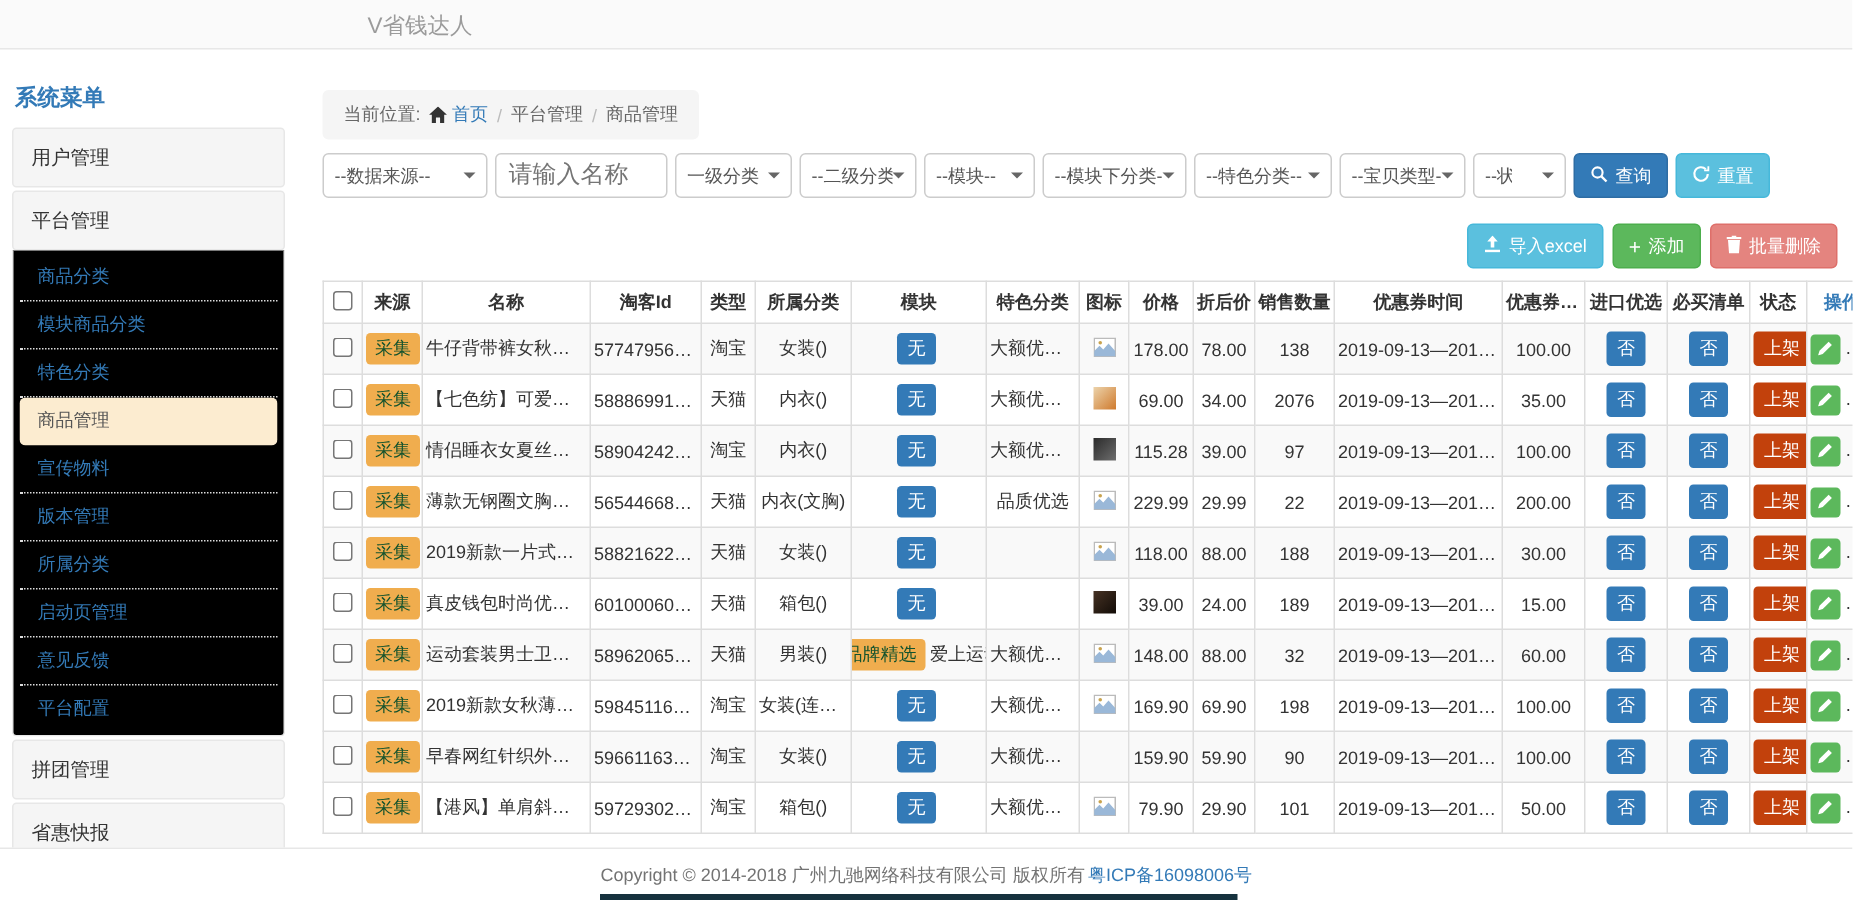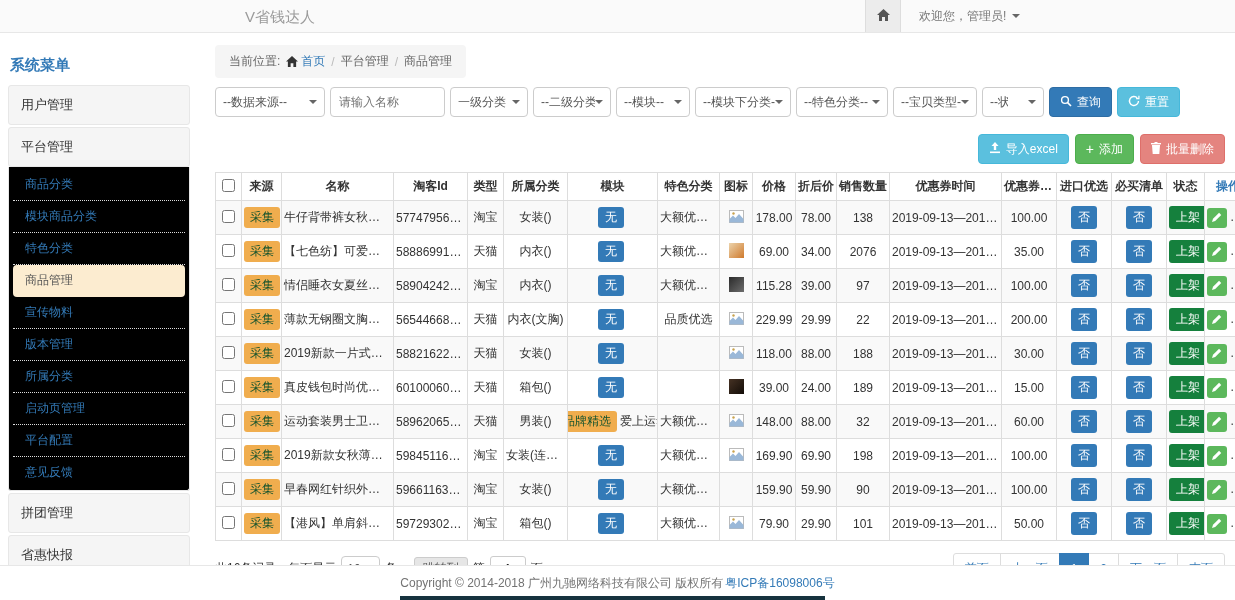--- a/index.html
+++ b/index.html
@@ -25,55 +25,55 @@
   .side-title { color:#337ab7; font-weight:bold; font-size:15px; padding:4px 2px 10px; }
   .group-item { background:#f5f5f5; border:1px solid #e7e7e7; border-radius:3px;
                 padding:10px 12px; margin-bottom:2px; font-size:13px; color:#333; cursor:pointer; }
   .submenu { background:#000000; border:1px solid #e7e7e7; border-top:none; border-radius:0 0 3px 3px;
              margin-bottom:2px; padding:2px 4px; }
   .sub-item { padding:7px 0 7px 12px; color:#337ab7; border-bottom:1px dotted #ddd;
               font-size:12px; cursor:pointer; }
   .sub-item:last-child { border-bottom:none; }
   .sub-item.active { background:#fcecd0; border-radius:4px; color:#555; border-bottom-color:transparent; }
   
-  main { position:absolute; left:215px; top:45px; width:1010px; }
+  main { position:absolute; left:215px; top:60px; width:1010px; }
   .breadcrumb { display:inline-flex; align-items:center; gap:6px; background:#f5f5f5;
                 border-radius:4px; padding:8px 14px; color:#666; }
   .breadcrumb .home-link { color:#337ab7; display:inline-flex; align-items:center; gap:3px; cursor:pointer; }
   .breadcrumb .home-glyph { color:#333; display:inline-flex; }
   .breadcrumb .sep { color:#bbb; }
   .filter-row { margin-top:9px; display:flex; gap:5px; align-items:center; flex-wrap:nowrap; }
   .slot { display:contents; }
   .sel { height:30px; border:1px solid #ccc; border-radius:4px; background:#fff;
          display:inline-flex; align-items:center; justify-content:space-between;
          padding:0 7px; cursor:pointer; color:#555; flex:none; }
   .sel-label { overflow:hidden; white-space:nowrap; }
   .name-input { height:30px; width:115px; border:1px solid #ccc; border-radius:4px;
-                padding:0 8px; color:#555; font-size:12px; flex:none; }
+                padding:0 8px; color:#555; font-size:16px; flex:none; }
   .btn { height:30px; border-radius:4px; border:1px solid transparent; color:#fff;
          display:inline-flex; align-items:center; gap:5px; padding:0 10px; cursor:pointer;
          font-size:12px; flex:none; font-family:inherit; }
   .btn-primary { background:#337ab7; border-color:#2e6da4; }
   .btn-info    { background:#5bc0de; border-color:#46b8da; }
   .btn-success { background:#5cb85c; border-color:#4cae4c; }
   .btn-danger-soft { background:#e4847f; border-color:#de6f6a; }
   .toolbar { margin-top:17px; display:flex; justify-content:flex-end; gap:6px; }
   
   table { width:100%; border-collapse:collapse; table-layout:fixed; margin-top:8px; }
   th, td { border:1px solid #ddd; text-align:center; padding:5px 2px; overflow:hidden;
            white-space:nowrap; text-overflow:ellipsis; font-size:12px; height:26px; }
   th { font-weight:bold; background:#fff; }
   th.op-col { color:#337ab7; }
   tbody tr:nth-child(odd) { background:#f9f9f9; }
   .badge-orange { background:#f0ad4e; color:#14532d; border-radius:3px; padding:2px 6px; display:inline-block; }
   .badge-blue   { background:#337ab7; color:#fff; border-radius:3px; padding:2px 7px; display:inline-block; }
   .mod-cell { display:flex; align-items:center; justify-content:center; gap:3px; }
   .btn-no { background:#337ab7; color:#fff; border-radius:3px; padding:3px 7px; border:none;
             cursor:pointer; font-size:12px; font-family:inherit; }
-  .btn-status { background:#15803d; color:#fff; border-radius:3px; padding:3px 7px; border:none;
+  .btn-status { background:#c2410c; color:#fff; border-radius:3px; padding:3px 7px; border:none;
                 cursor:pointer; font-size:12px; font-family:Liberation Sans, sans-serif; }
   .btn-icon { width:20px; height:20px; border-radius:3px; border:none; color:#fff; cursor:pointer;
               display:inline-flex; align-items:center; justify-content:center; padding:0; vertical-align:middle; }
   .btn-edit { background:#5cb85c; margin-right:3px; }
   .btn-del  { background:#d9534f; }
   .img-cell { display:inline-flex; align-items:center; justify-content:center; width:16px; height:14px; }
   .thumb-tan  { background:linear-gradient(135deg,#ecd3ab,#cf7a2d); width:15px; height:15px; }
   .thumb-dark { background:linear-gradient(135deg,#2b2b2b,#6d6d6d); width:15px; height:15px; }
   .thumb-bag  { background:linear-gradient(135deg,#463224,#120c07); width:15px; height:15px; }
   
@@ -96,50 +96,37 @@
            color:#737373; z-index:5; }
   .icp { color:#337ab7; text-decoration:none; cursor:pointer; }
   .bottom-strip { position:absolute; bottom:0; left:400px; width:425px; height:4px;
                   background:#16323e; z-index:6; }
 </style>
 </head>
 <body>
 
 <div class="topbar">
   <div class="app-title">V省钱达人</div>
-  <div class="top-right">
-    <div class="home-btn">
-      <span>
-        <svg width="13" height="12" viewBox="0 0 13 12" fill="currentColor">
-            <path d="M6.5 0 L13 6 H11 V12 H8 V8 H5 V12 H2 V6 H0 Z"></path>
-          </svg>
-      </span>
-    </div>
-    <div class="welcome">
-      <span>欢迎您，管理员!</span>
-      <span class="caret"></span>
-    </div>
-  </div>
 </div>
 
 <aside>
   <div class="side-title">系统菜单</div>
   <div class="group-item">用户管理</div>
   <div class="group-item" style="margin-bottom:0;">平台管理</div>
   <div class="submenu">
       <div class="sub-item">商品分类</div>
       <div class="sub-item">模块商品分类</div>
       <div class="sub-item">特色分类</div>
       <div class="sub-item active">商品管理</div>
       <div class="sub-item">宣传物料</div>
       <div class="sub-item">版本管理</div>
       <div class="sub-item">所属分类</div>
       <div class="sub-item">启动页管理</div>
+      <div class="sub-item">意见反馈</div>
       <div class="sub-item">平台配置</div>
-      <div class="sub-item">意见反馈</div>
     </div>
   <div>
       <div class="group-item">拼团管理</div>
       <div class="group-item">省惠快报</div>
       <div class="group-item">消息管理</div>
     </div>
 </aside>
 
 <main>
 

